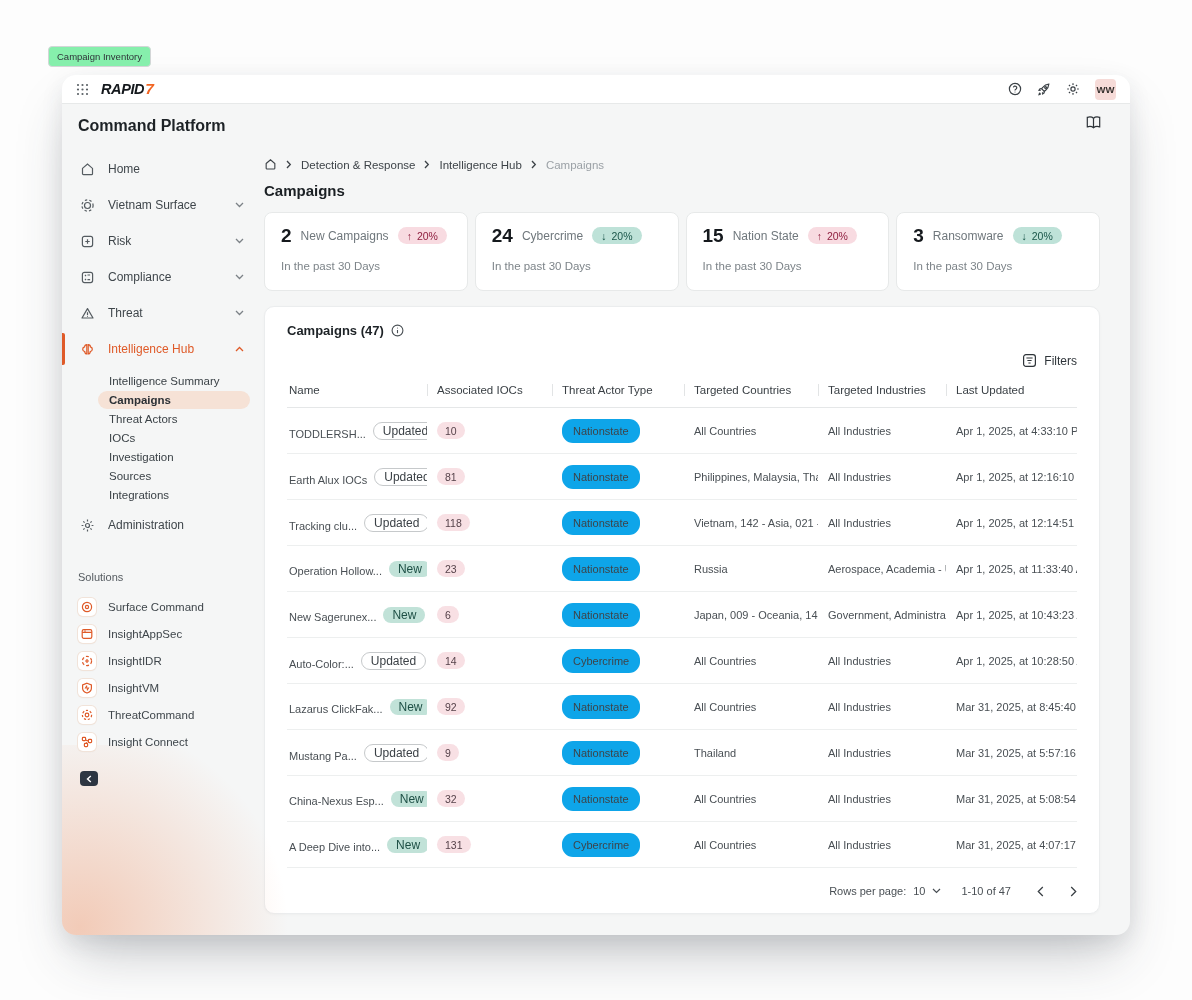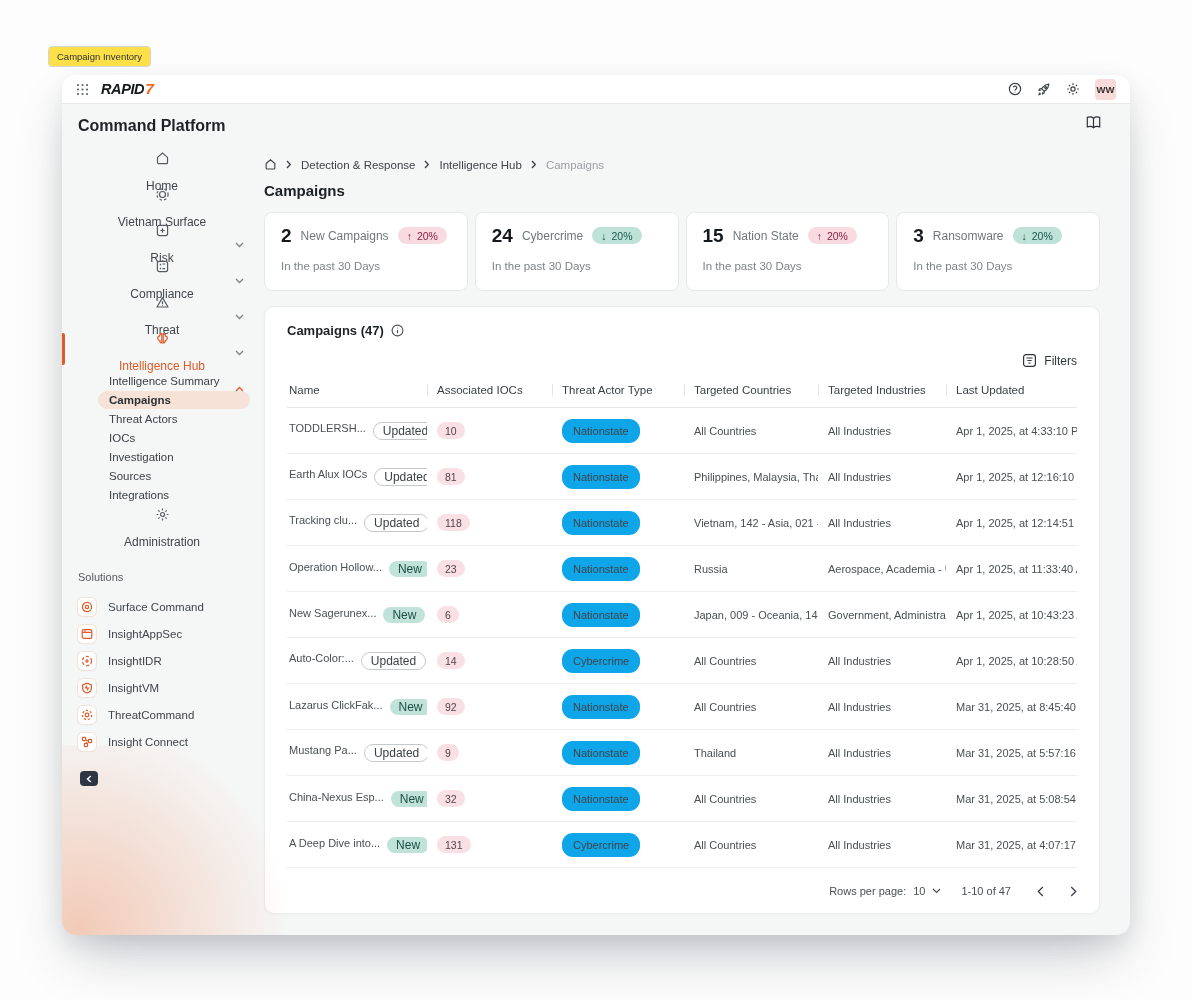--- a/index.html
+++ b/index.html
@@ -6,21 +6,21 @@
   html,body { margin:0; padding:0; }
   body {
     width:1192px; height:1000px; position:relative; overflow:hidden;
     background:#fdfdfd; font-family:"Liberation Sans", sans-serif; color:#3f464b;
   }
   svg { display:block; }
 
   
   .window-tag {
     position:absolute; left:48px; top:46px; z-index:6;
-    background:#fde047; border:1px solid #d3d6d7; border-radius:4px;
+    background:#86efac; border:1px solid #d3d6d7; border-radius:4px;
     padding:4px 8px; font-size:9.5px; color:#2e3439;
   }
 
   
   .app {
     position:absolute; left:62px; top:75px; width:1068px; height:860px;
     background:#f5f6f6; border-radius:14px; overflow:hidden;
     box-shadow:0 28px 55px -12px rgba(45,55,65,.28), 0 8px 22px rgba(45,55,65,.10);
   }
   .app::after {
@@ -43,21 +43,21 @@
     display:flex; align-items:center; justify-content:center;
     font-size:9.5px; font-weight:bold; color:#37322f;
   }
 
   .app-body { display:flex; height:831px; position:relative; }
 
   
   .sidebar { width:196px; flex-shrink:0; padding-top:13px; position:relative; z-index:1; }
   .sidebar-title { font-size:16px; font-weight:bold; color:#1d2226; padding-left:16px; }
   .nav { margin-top:16px; }
-  .nav-item { display:flex; align-items:center; height:36px; padding:0 14px 0 18px; gap:13px; font-size:12px; color:#3f464b; position:relative;flex-direction:column; }
+  .nav-item { display:flex; align-items:center; height:36px; padding:0 14px 0 18px; gap:13px; font-size:12px; color:#3f464b; position:relative; }
   .nav-item .nav-icon { color:#555c61; flex-shrink:0; }
   .nav-item .chev { margin-left:auto; color:#7c8287; }
   .nav-item.active { color:#DF5A28; }
   .nav-item.active .nav-icon, .nav-item.active .chev { color:#DF5A28; }
   .nav-item.active::before { content:""; position:absolute; left:0; top:2px; bottom:2px; width:3px; background:#DF5A28; border-radius:0 2px 2px 0; }
   .sub-list { padding:4px 0 2px; }
   .sub-item { font-size:11.5px; color:#3b4247; margin:1px 8px 1px 36px; padding:3px 11px; border-radius:12px; }
   .sub-item.active { background:#F6E2D6; font-weight:bold; color:#2c3136; }
   .solutions-label { font-size:11px; color:#555b60; margin:28px 0 10px; padding-left:16px; }
   .sol-item { display:flex; align-items:center; gap:12px; padding:0 16px; height:27px; font-size:11.5px; color:#3f464b; }
@@ -101,21 +101,21 @@
   .filters-btn { display:flex; align-items:center; gap:7px; font-size:12px; color:#2e3439; }
 
   .tgrid { display:grid; grid-template-columns:140px 125px 132px 134px 128px 1fr; align-items:center; }
   .thead { font-size:11.5px; color:#3a4045; padding:7px 0 11px; border-bottom:1px solid #e5e7e8; }
   .th, .td { padding-left:10px; overflow:hidden; white-space:nowrap; }
   .th:first-child, .td:first-child { padding-left:2px; }
   .th { position:relative; }
   .th + .th::before { content:""; position:absolute; left:0; top:-1px; height:20px; width:1px; background:#e2e4e5; }
 
   .trow { height:46px; border-bottom:1px solid #edefef; font-size:11px; color:#494f54; }
-  .name-cell { display:flex; align-items:flex-start; gap:7px; }
+  .name-cell { display:flex; align-items:flex-end; gap:7px; }
   .name-text { white-space:nowrap; }
   .status-pill { border-radius:10px; font-size:12px; padding:1px 9px; flex-shrink:0; }
   .status-pill.updated { border:1px solid #c6c9cb; background:#fff; color:#3b4146; }
   .status-pill.new { background:#C1E2D8; color:#1D4F45; }
   .count-pill { display:inline-block; background:#F8E0E4; border-radius:10px; padding:2.5px 8px; font-size:10.5px; color:#56424a; }
   .actor-pill { display:inline-block; background:#0ea5e9; border-radius:11px; padding:6px 11px; font-size:11px; color:#3e4449; }
 
   .tfoot { display:flex; justify-content:flex-end; align-items:center; height:46px; font-size:11px; color:#494f54; gap:20px; }
   .rpp-group { display:flex; align-items:center; gap:7px; }
   .pager { display:flex; align-items:center; gap:26px; margin-left:6px; color:#3c4247; }

